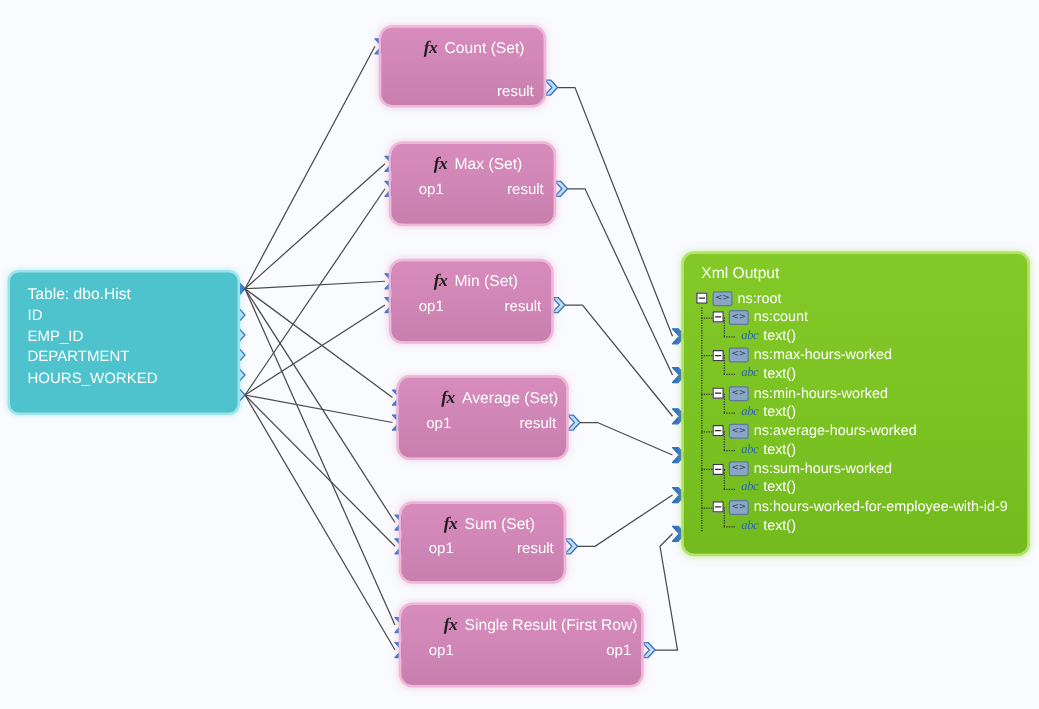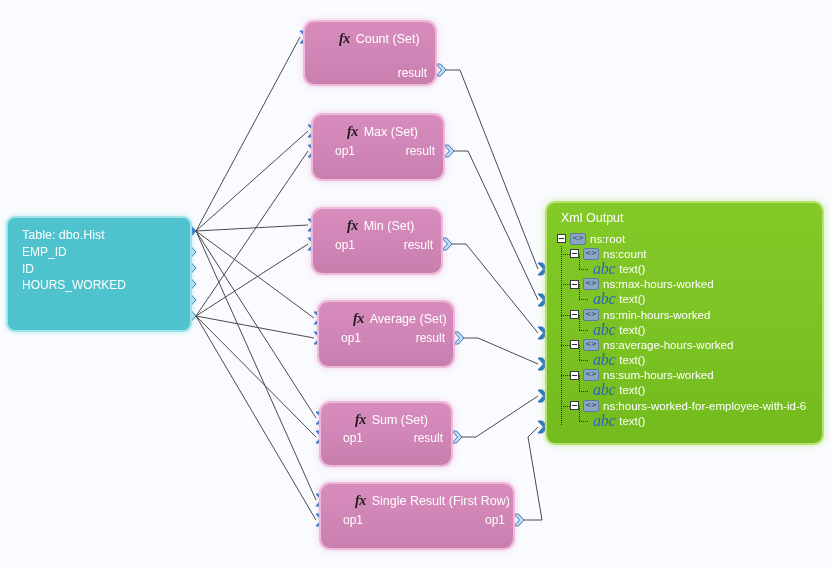--- a/index.html
+++ b/index.html
@@ -164,21 +164,21 @@
     text-align: center;
     font-family: "DejaVu Sans", sans-serif;
     overflow: hidden;
   }
   
   .ico-txt {
     flex: 0 0 auto;
     margin-left: 4px;
     font-family: "Liberation Serif", serif;
     font-style: italic;
-    font-size: 16px;
+    font-size: 10px;
     color: #2f63b8;
     letter-spacing: -.3px;
     line-height: 10px;
   }
   .indent1 { padding-left: 13px; }
   .indent2 { padding-left: 32px; }
 
   
   .guide {
     position: absolute;
@@ -296,22 +296,23 @@
       <g>
         <path d="M538,390 L542.5,390 L548,396 L542.5,402 L538,402 L543.5,396 Z" fill="#2f6fc4" stroke="#2f6fc4" stroke-width="1" stroke-linejoin="round"></path>
       </g>
       <g>
         <path d="M538,421 L542.5,421 L548,427 L542.5,433 L538,433 L543.5,427 Z" fill="#2f6fc4" stroke="#2f6fc4" stroke-width="1" stroke-linejoin="round"></path>
       </g>
     </svg>
 
   <div class="node table-node" style="left:8px; top:218px; width:182px; height:112px;">
     <div class="table-title">Table: dbo.Hist</div>
+    <div class="table-field">ID</div>
     <div class="table-field">EMP_ID</div>
-    <div class="table-field">ID</div>
+    <div class="table-field">DEPARTMENT</div>
     <div class="table-field">HOURS_WORKED</div>
   </div>
 
   <div class="node fx-node" style="left:305px; top:22px; width:130px; height:62px;">
     <div class="fx-title">
       <span class="fx-glyph">fx</span>
       <span>Count (Set)</span>
     </div>
     <div class="fx-out-label" style="right:8px; top:44px;">result</div>
   </div>
@@ -410,21 +411,21 @@
           <span class="ico-el">&lt;&gt;</span>
           <span class="tlabel">ns:sum-hours-worked</span>
         </div>
         <div class="trow indent2">
           <span class="ico-txt">abc</span>
           <span class="tlabel">text()</span>
         </div>
         <div class="trow indent1">
           <span class="expander"></span>
           <span class="ico-el">&lt;&gt;</span>
-          <span class="tlabel">ns:hours-worked-for-employee-with-id-6</span>
+          <span class="tlabel">ns:hours-worked-for-employee-with-id-9</span>
         </div>
         <div class="trow indent2">
           <span class="ico-txt">abc</span>
           <span class="tlabel">text()</span>
         </div>
         <div class="guide" style="left: 4px; top: 15.2px; height: 178.4px;"></div>
         <div class="guide-h" style="left: 4px; width: 9px; top: 22.8px;"></div>
         <div class="guide" style="left: 22px; top: 22.8px; height: 15.2px;"></div>
         <div class="guide-h" style="left: 22px; width: 9px; top: 38px;"></div>
         <div class="guide-h" style="left: 4px; width: 9px; top: 53.2px;"></div>

